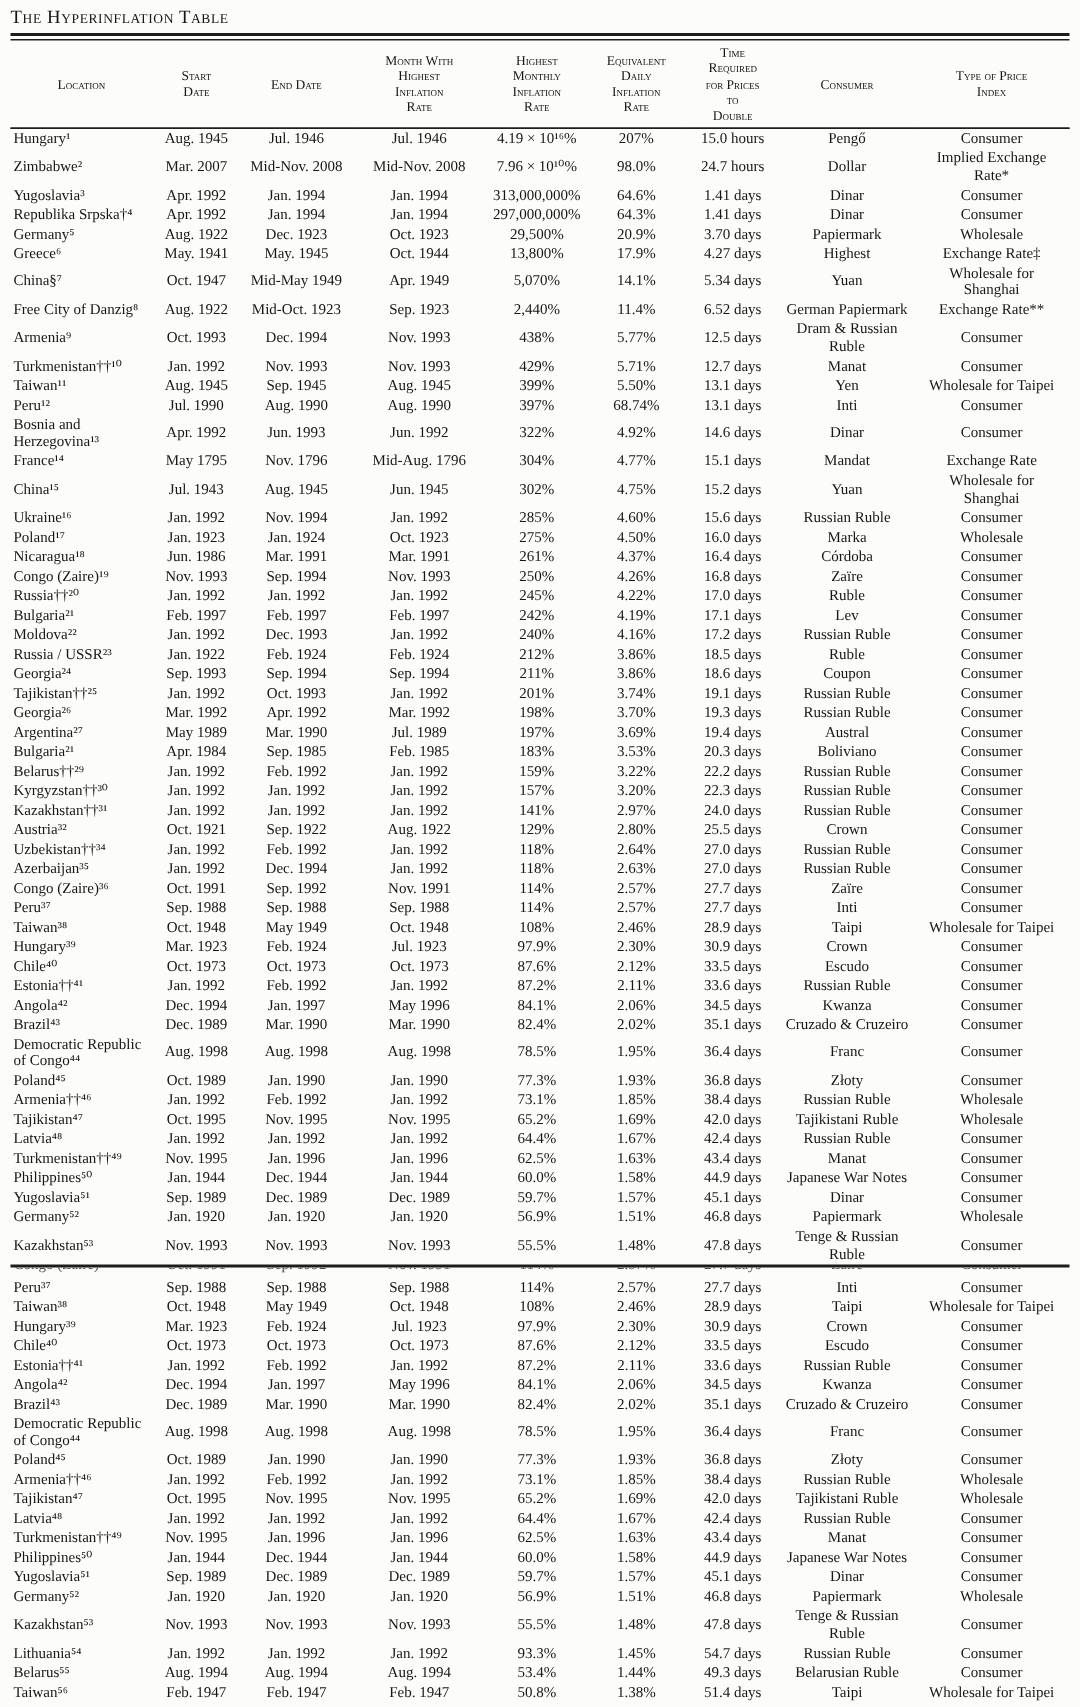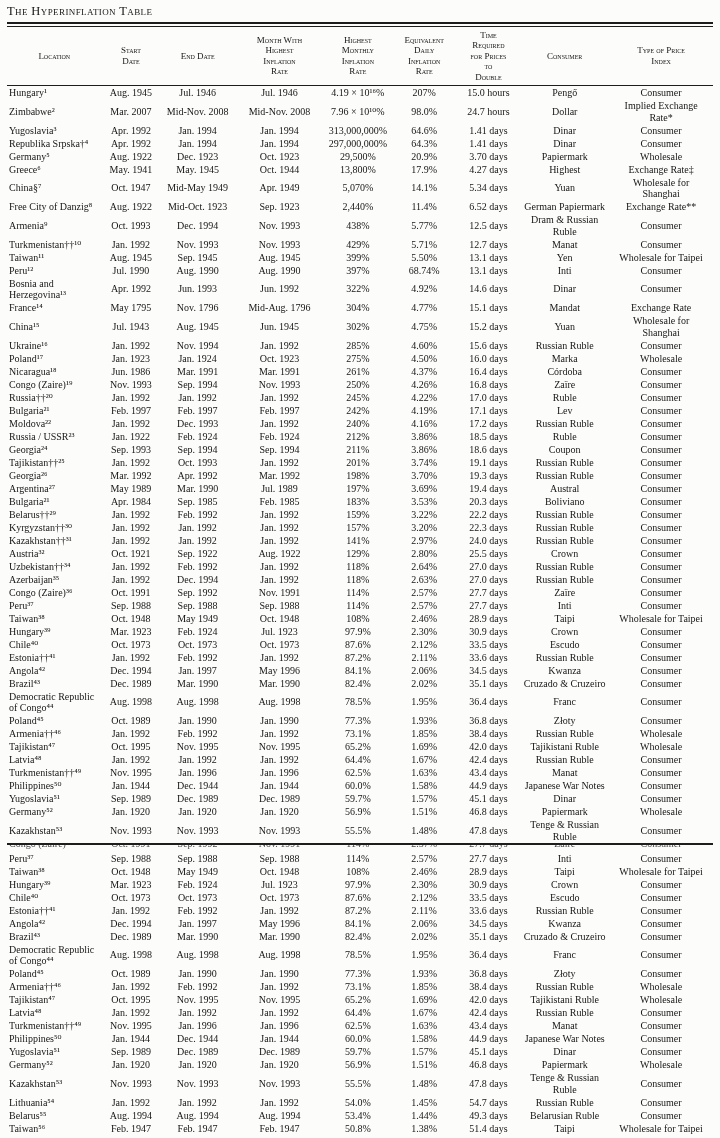--- a/index.html
+++ b/index.html
@@ -905,21 +905,21 @@
           <td class="c6">47.8 days</td>
           <td class="c7">Tenge &amp; Russian
 Ruble</td>
           <td class="c8">Consumer</td>
         </tr>
         <tr>
           <td class="c0">Lithuania⁵⁴</td>
           <td class="c1">Jan. 1992</td>
           <td class="c2">Jan. 1992</td>
           <td class="c3">Jan. 1992</td>
-          <td class="c4">54.0%</td>
+          <td class="c4">93.3%</td>
           <td class="c5">1.45%</td>
           <td class="c6">54.7 days</td>
           <td class="c7">Russian Ruble</td>
           <td class="c8">Consumer</td>
         </tr>
         <tr>
           <td class="c0">Belarus⁵⁵</td>
           <td class="c1">Aug. 1994</td>
           <td class="c2">Aug. 1994</td>
           <td class="c3">Aug. 1994</td>

